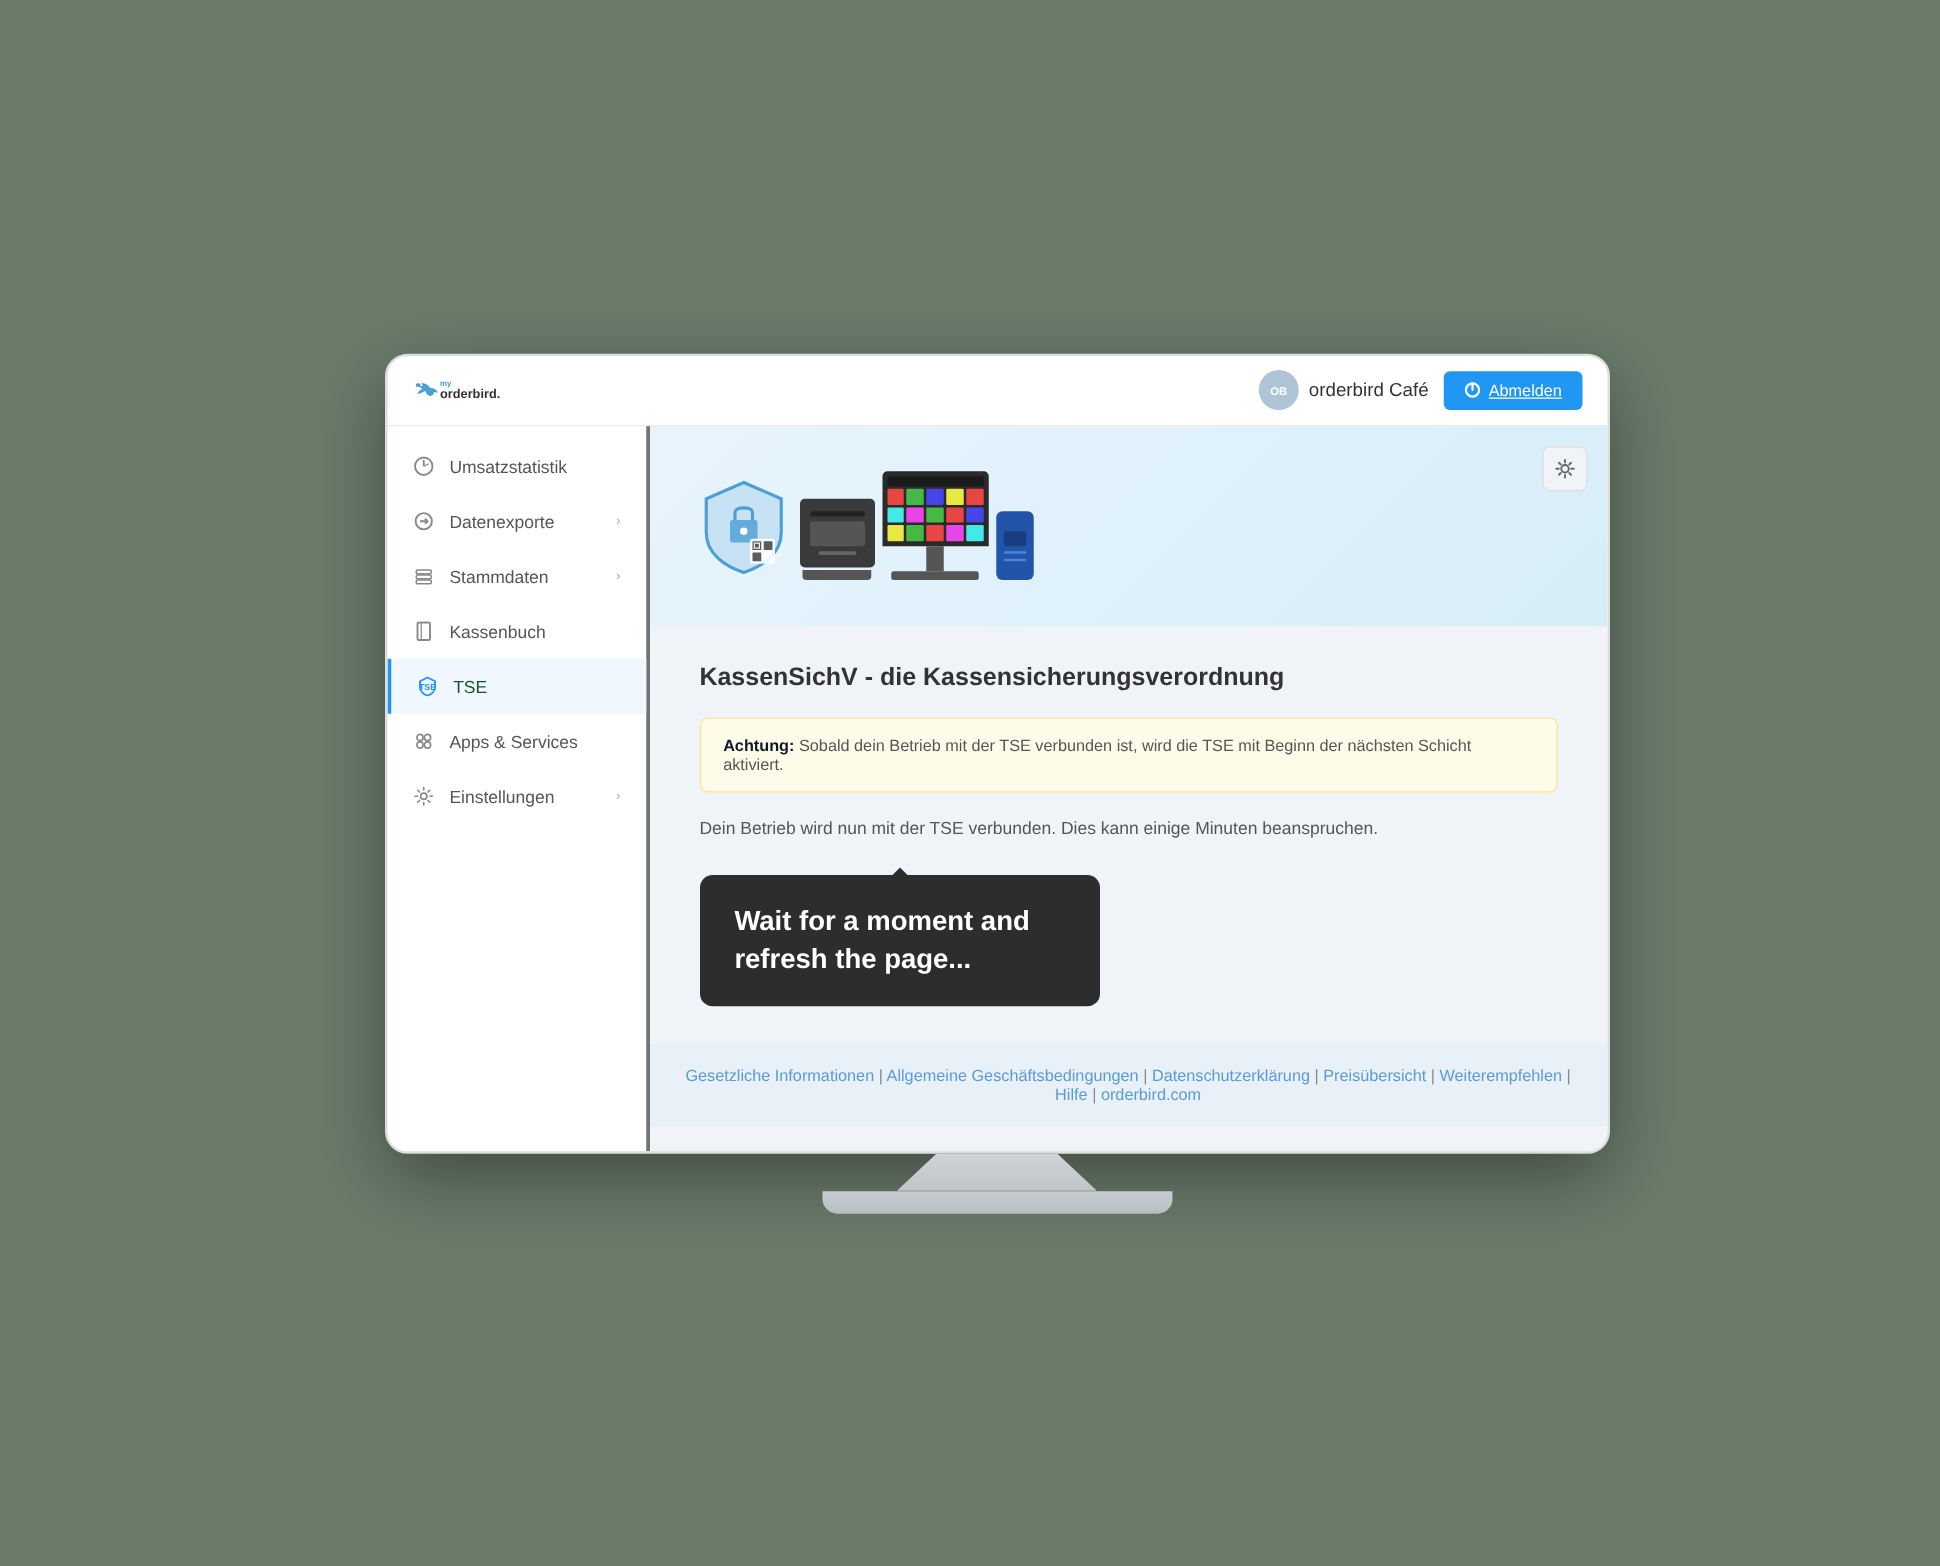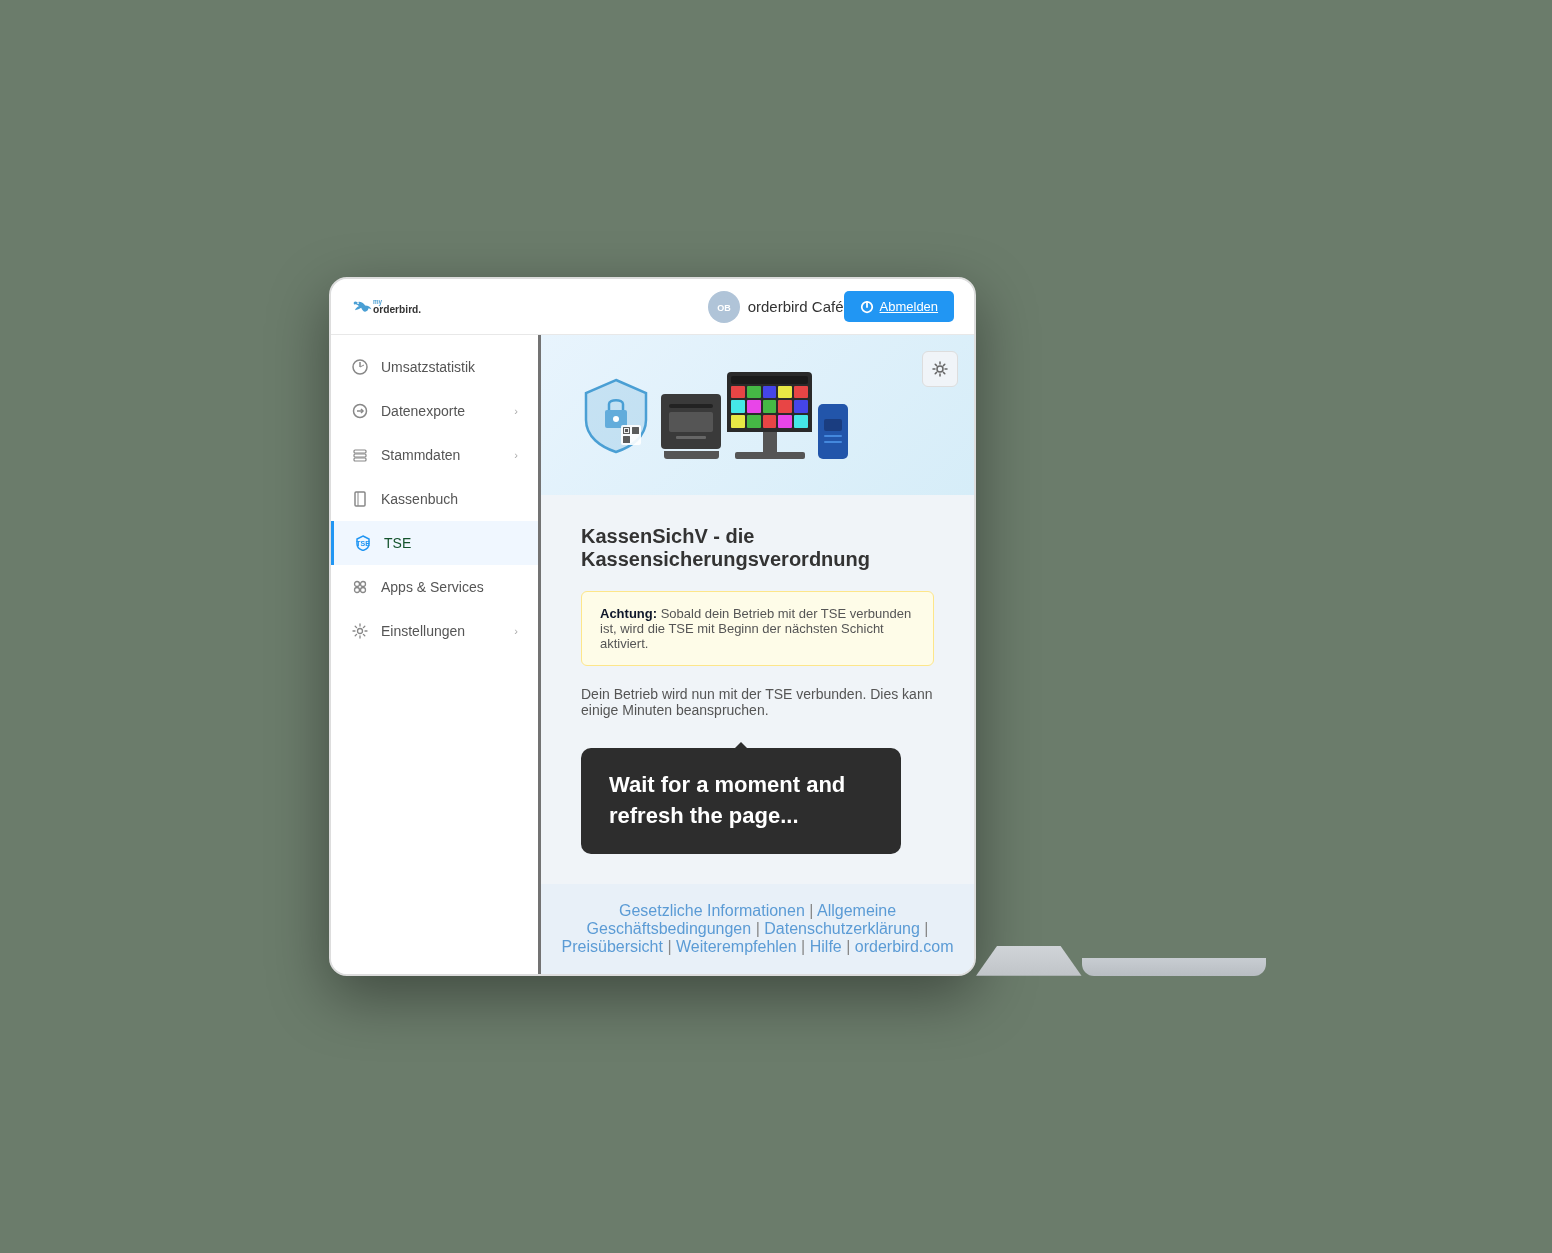--- a/index.html
+++ b/index.html
@@ -10,22 +10,22 @@
       justify-content: center;
       align-items: center;
       min-height: 100vh;
       font-family: -apple-system, BlinkMacSystemFont, 'Segoe UI', sans-serif;
     }
 
     .monitor-wrapper {
       position: relative;
       width: 980px;
       display: flex;
-      flex-direction: row;
-      align-items: flex-end;
+      flex-direction: column;
+      align-items: center;
       padding-left: 43px;
     }
 
     .monitor-screen {
       width: 980px;
       background: #f0f4f8;
       border-radius: 18px;
       overflow: hidden;
       box-shadow: 0 20px 60px rgba(0,0,0,0.4);
       border: 2px solid #ddd;
@@ -49,21 +49,21 @@
     }
 
     .logo-svg {
       width: 110px;
       height: 36px;
     }
 
     .header-right {
       display: flex;
       align-items: center;
-      gap: 0;
+      gap: 12px;
     }
 
     .venue-badge {
       display: flex;
       align-items: center;
       gap: 8px;
     }
 
     .venue-avatar {
       width: 32px;
@@ -255,21 +255,21 @@
       transform: translateX(-50%);
       border: 8px solid transparent;
       border-bottom-color: #2d2d2d;
     }
 
     
     .footer {
       background: #e8f0f8;
       padding: 18px 20px;
       text-align: center;
-      font-size: 16px;
+      font-size: 13px;
       color: #888;
     }
 
     .footer a {
       color: #5b9bd5;
       text-decoration: none;
     }
 
     
     .monitor-stand {

